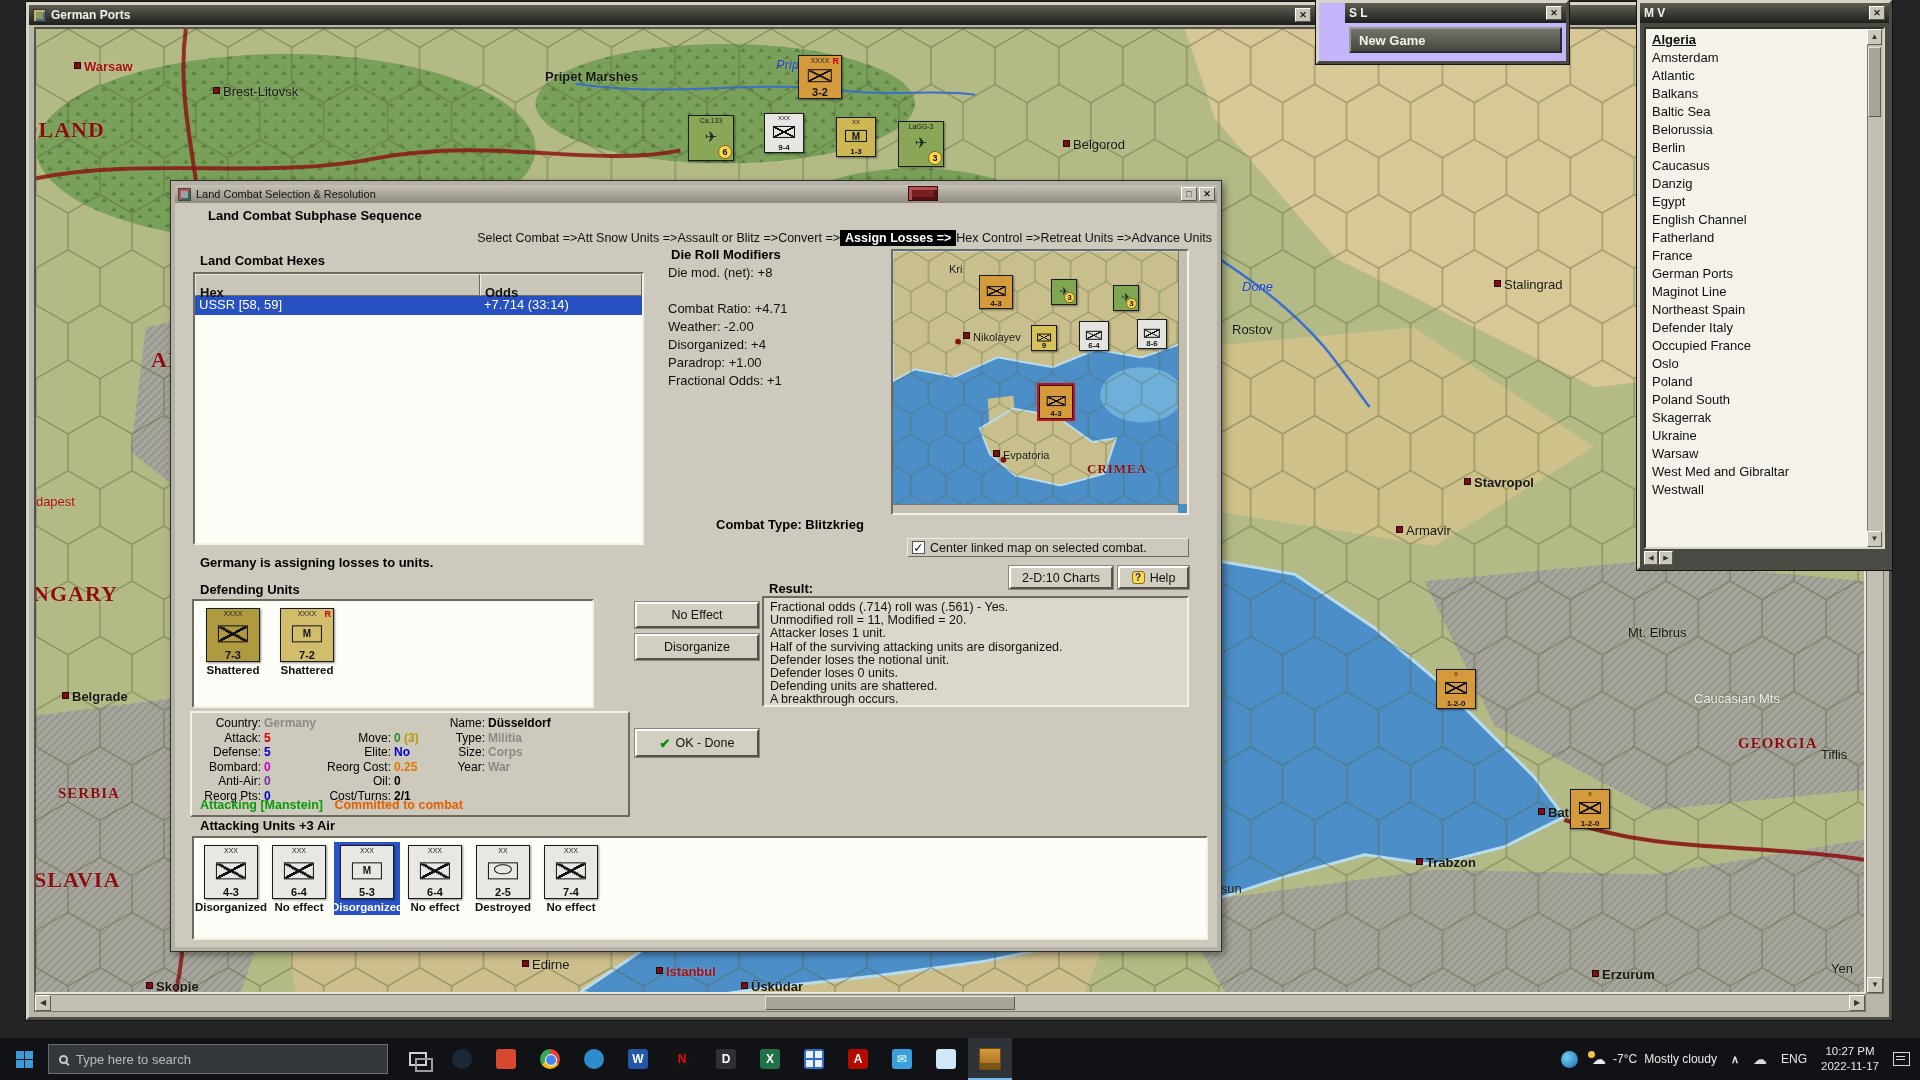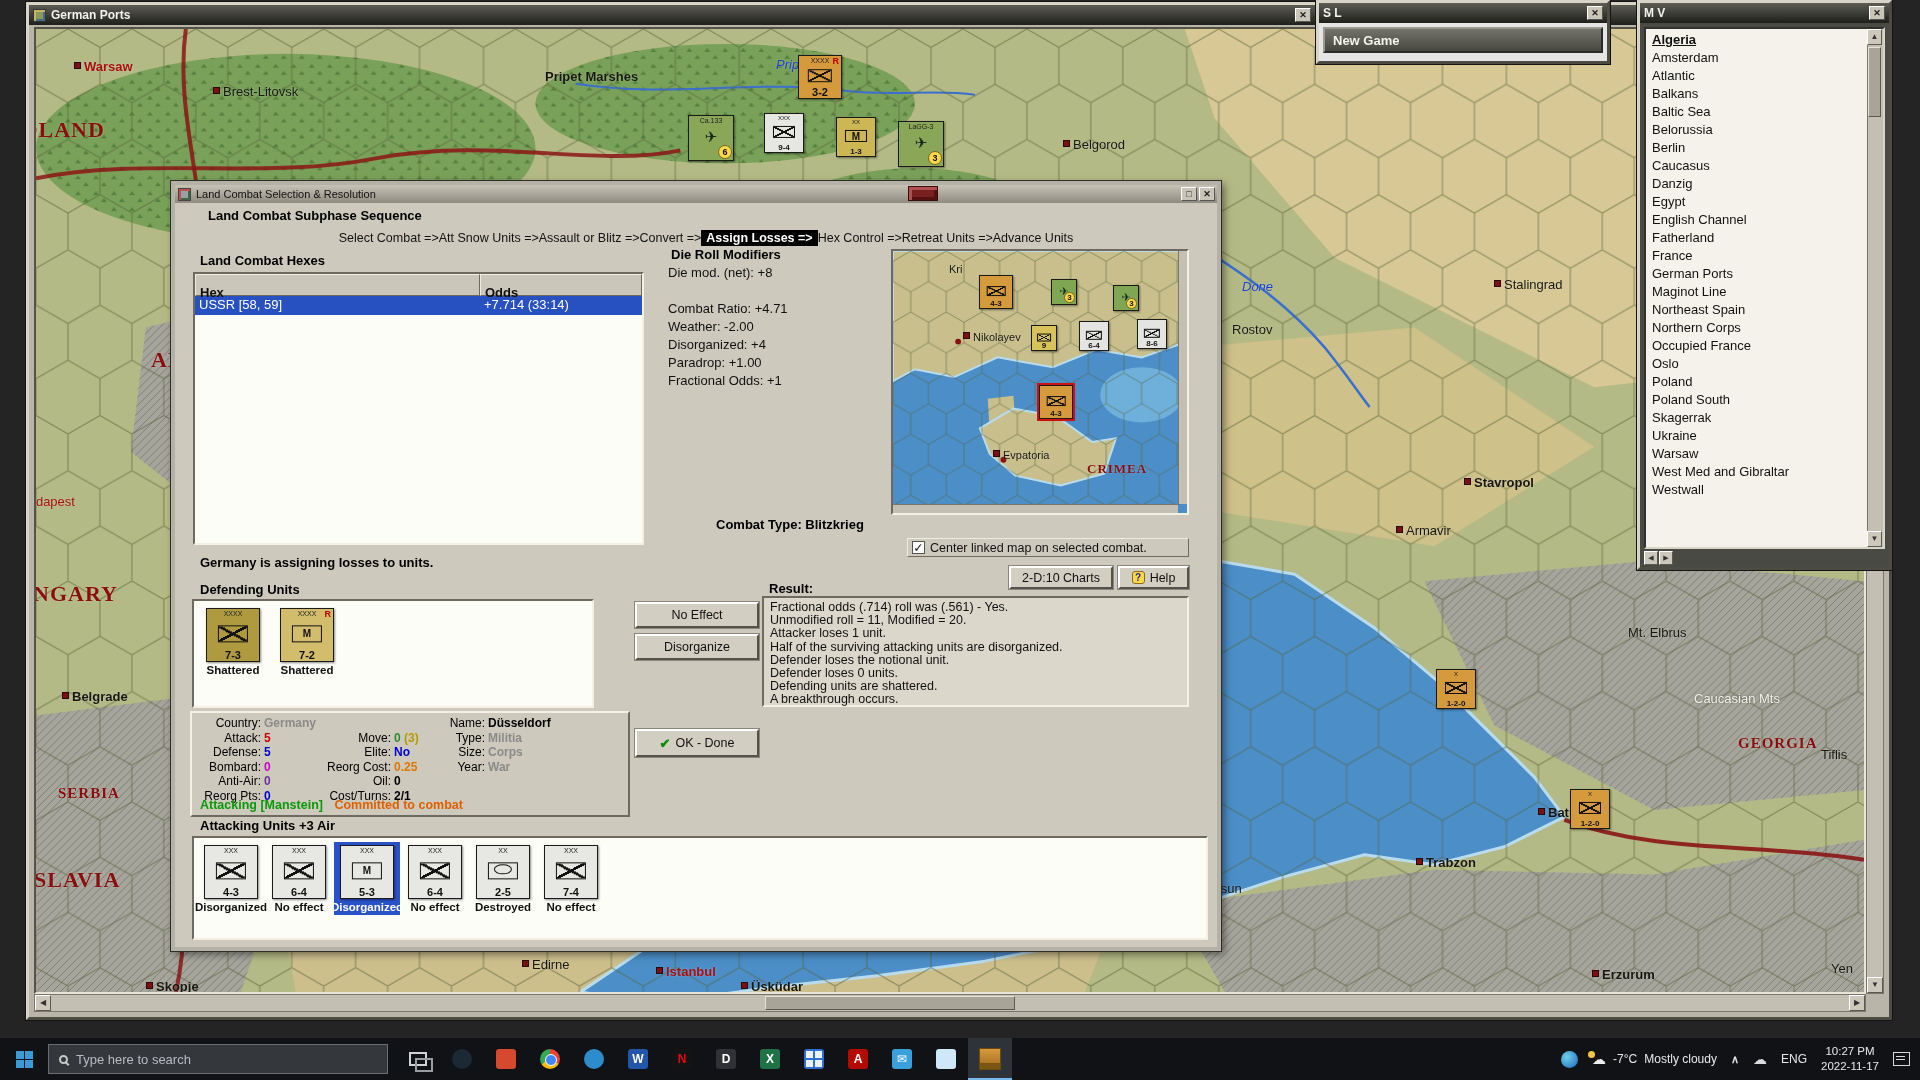--- a/index.html
+++ b/index.html
@@ -52,21 +52,21 @@
   .ctr.small .badge{width:11px;height:11px;font-size:8px;}
   .ctr.small .plane{font-size:11px;}
   .ctr.boxed{outline:2px solid #d01010;}
 
   .ucell{width:66px;display:flex;flex-direction:column;align-items:center;padding:3px 0 2px;}
   .ucell .ustatus{margin-top:2px;font-size:11.5px;font-weight:bold;color:#111;white-space:nowrap;}
   .ucell.sel{background:#2a52c8;}
   .ucell.sel .ustatus{color:#fff;}
 
   
-  #sl-window{left:1316px;top:0;width:294px;height:64px;background:#e5e5e5;}
+  #sl-window{left:1316px;top:0;width:253px;height:64px;background:#c4b5fd;padding-left:26px;}
   #sl-body{padding:4px;}
   .dkbtn{height:26px;background:linear-gradient(#73736b,#474740);border:2px solid;border-color:#9a9a90 #2a2a26 #2a2a26 #9a9a90;color:#f4f4ec;font-size:13px;font-weight:bold;display:flex;align-items:center;padding:0 8px;}
   #mv-window{left:1637px;top:0;width:255px;height:570px;background:#4a4a44;}
   #mv-body{position:absolute;left:4px;top:24px;right:4px;bottom:18px;background:#f4f2ea;border:2px solid;border-color:#33312c #d8d4c8 #d8d4c8 #33312c;overflow:hidden;}
   #mv-list{position:absolute;left:0;top:0;right:16px;bottom:0;padding:2px 0 0 6px;}
   .mv-item{font-size:13px;line-height:18px;color:#111;white-space:nowrap;}
   .mv-item.sel{font-weight:bold;text-decoration:underline;}
   #mv-scroll{position:absolute;top:0;right:0;width:16px;bottom:0;background:#c3bfb3;border-left:1px solid #7a766c;}
   #mv-hstrip{position:absolute;left:4px;bottom:2px;right:4px;height:14px;display:flex;gap:1px;}
   .mv-grip{width:14px;height:14px;background:#ccc8bc;border:1px solid;border-color:#fff #5a5a52 #5a5a52 #fff;font-size:7px;text-align:center;line-height:12px;color:#333;}
@@ -74,21 +74,21 @@
   
   #dialog{left:171px;top:181px;width:1050px;height:770px;background:#cdc9bd;border:4px solid #b5b1a6;outline:1px solid #2e2e2a;box-shadow:3px 3px 8px rgba(0,0,0,.5);position:absolute;}
   #dlg-tbar{height:18px;background:linear-gradient(#c6c2b6,#8f8b80);display:flex;align-items:center;gap:5px;padding:0 3px;font-size:11px;color:#111;position:relative;}
   #dlg-icon{width:13px;height:13px;background:#9aa0a8;border:1px solid #444;box-shadow:inset 2px 2px 0 #c05050,inset -2px -2px 0 #3a6a4a;}
   #red-windows-icon{position:absolute;left:733px;top:1px;width:30px;height:15px;background:#7a1f1f;border:1px solid #3a0d0d;box-shadow:inset 3px 3px 0 #b05050,inset -3px -3px 0 #541111;}
   #dlg-btns{position:absolute;right:2px;top:2px;display:flex;gap:2px;}
   #dlg-body{position:absolute;left:0;top:18px;right:0;bottom:0;background:#cdc9bd;}
   .hdg{position:absolute;font-size:13px;font-weight:bold;color:#000;white-space:nowrap;}
   .step{font-size:12.5px;color:#111;white-space:nowrap;}
   .step.active{background:#000;color:#fff;padding:1px 5px;font-weight:bold;}
-  #steps-bar{position:absolute;left:25px;top:27px;width:1012px;display:flex;justify-content:center;align-items:center;}
+  #steps-bar{position:absolute;left:25px;top:27px;width:1012px;display:flex;justify-content:flex-end;align-items:center;}
   #hex-table{position:absolute;left:18px;top:69px;width:451px;height:273px;background:#fdfdf8;border:2px solid;border-color:#6e6a60 #f4f0e4 #f4f0e4 #6e6a60;}
   .th-row{display:flex;height:21px;}
   .th{background:#cac6ba;border:1px solid;border-color:#f0ecdf #6e6a60 #6e6a60 #f0ecdf;font-size:13px;font-weight:bold;color:#111;padding:10px 4px;}
   .td-row{display:flex;height:20px;background:#2750c0;color:#fff;}
   .td{font-size:13px;padding:2px 4px;white-space:nowrap;overflow:hidden;}
   .col-hex{width:285px;}
   .col-odds{flex:1;}
   #mod-lines{position:absolute;left:493px;top:61px;width:224px;}
   .mline{font-size:13px;line-height:18px;color:#111;white-space:nowrap;}
   #minimap{position:absolute;left:716px;top:46px;width:298px;height:266px;border:2px solid;border-color:#6e6a60 #f4f0e4 #f4f0e4 #6e6a60;overflow:hidden;background:#4c8ec8;}
@@ -336,21 +336,21 @@
           <div class="mv-item">Berlin</div>
           <div class="mv-item">Caucasus</div>
           <div class="mv-item">Danzig</div>
           <div class="mv-item">Egypt</div>
           <div class="mv-item">English Channel</div>
           <div class="mv-item">Fatherland</div>
           <div class="mv-item">France</div>
           <div class="mv-item">German Ports</div>
           <div class="mv-item">Maginot Line</div>
           <div class="mv-item">Northeast Spain</div>
-          <div class="mv-item">Northern Corps</div>
+          <div class="mv-item">Defender Italy</div>
           <div class="mv-item">Occupied France</div>
           <div class="mv-item">Oslo</div>
           <div class="mv-item">Poland</div>
           <div class="mv-item">Poland South</div>
           <div class="mv-item">Skagerrak</div>
           <div class="mv-item">Ukraine</div>
           <div class="mv-item">Warsaw</div>
           <div class="mv-item">West Med and Gibraltar</div>
           <div class="mv-item">Westwall</div>
         </div>

